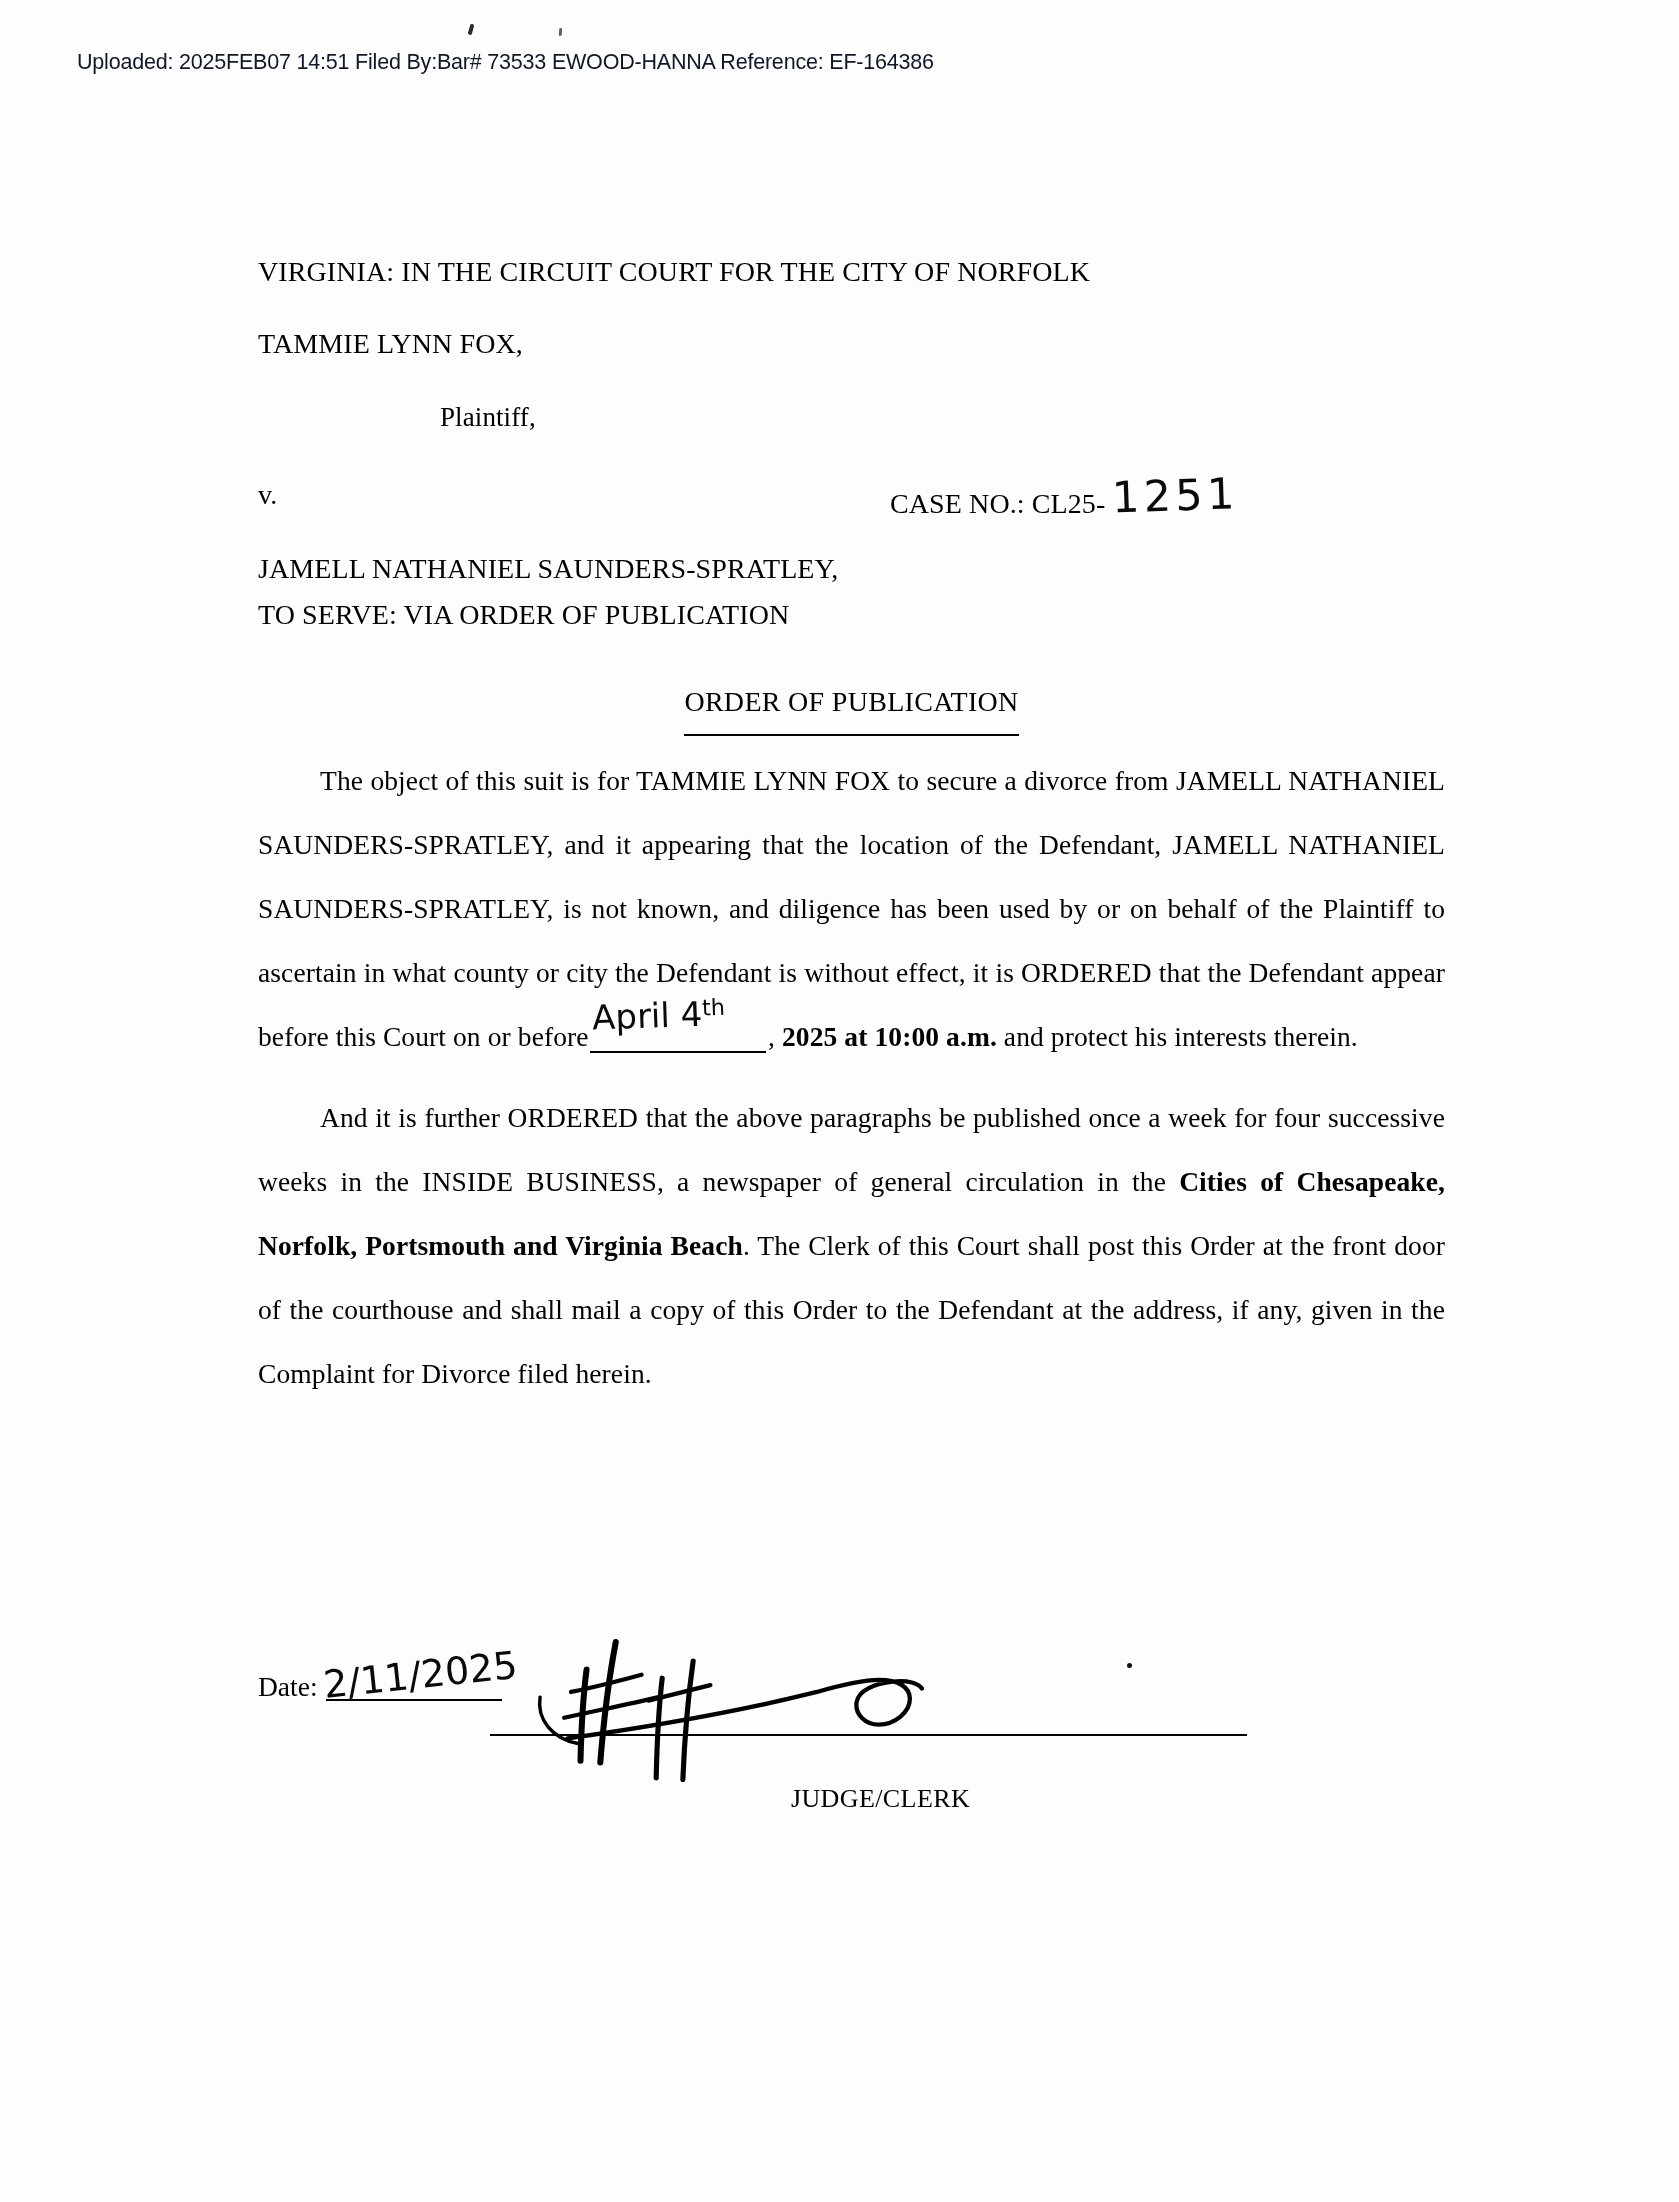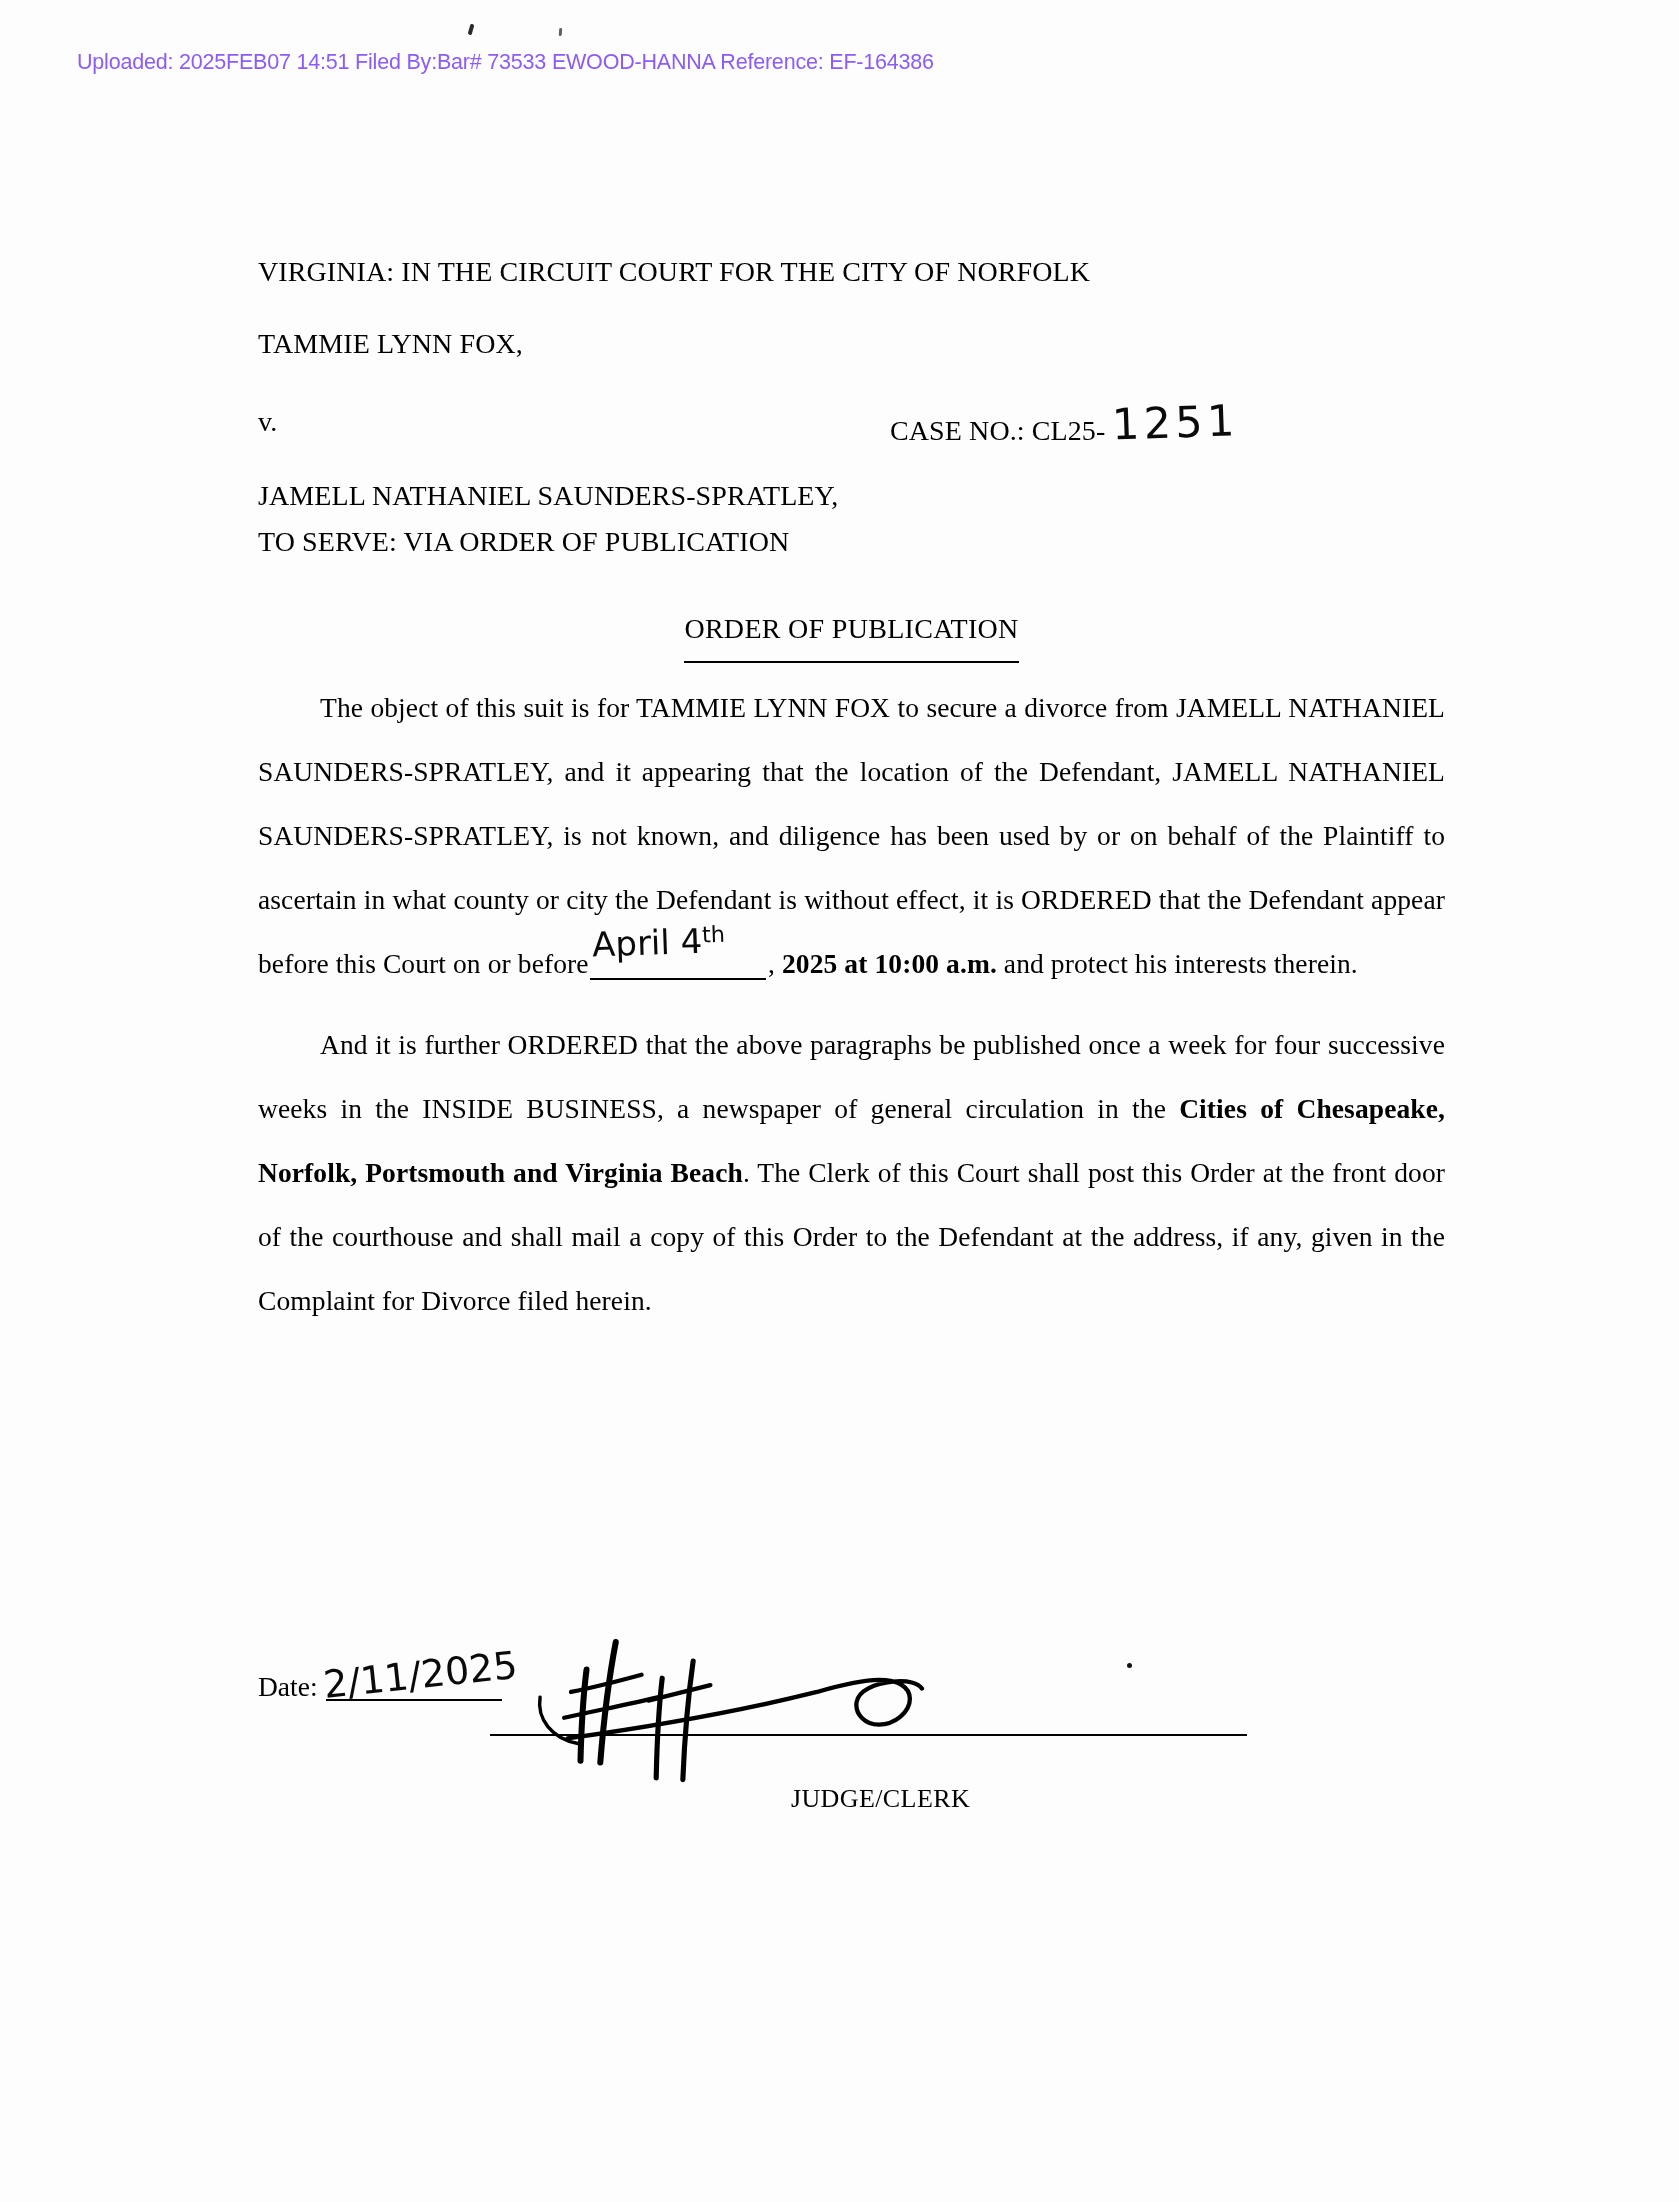--- a/index.html
+++ b/index.html
@@ -24,21 +24,21 @@
   }
 
   
   .upload-header {
     position: absolute;
     left: 77px;
     top: 50px;
     font-family: "Liberation Sans", "DejaVu Sans", sans-serif;
     font-size: 21.5px;
     letter-spacing: -0.2px;
-    color: #8b5cf6;
+    color: #0f172a;
     white-space: nowrap;
     font-weight: 400;
   }
   .speck {
     position: absolute;
     background: #2a2a2a;
   }
   .speck.s1 { left: 469px; top: 24px; width: 4.3px; height: 11.2px; transform: rotate(16deg); border-radius: 1.7px; }
   .speck.s2 { left: 559px; top: 28px; width: 2.6px; height: 7.7px;  transform: rotate(4deg);  border-radius: 1.7px; opacity:.75; }
 
@@ -221,20 +221,21 @@
   <div class="upload-header">Uploaded: 2025FEB07 14:51 Filed By:Bar# 73533 EWOOD-HANNA Reference: EF-164386</div>
   <div class="speck s1"></div>
   <div class="speck s2"></div>
 
   <div class="doc">
 
     <div class="caption-line r-virginia">VIRGINIA: IN THE CIRCUIT COURT FOR THE CITY OF NORFOLK</div>
 
     <div class="caption-line r-plaintiffname">TAMMIE LYNN FOX,</div>
 
+    <div class="caption-line r-plaintiff indent-1">Plaintiff,</div>
 
     <div class="caption-line r-v">
       <span>v.</span>
       <span class="case-no">
         <span>CASE NO.:  CL25-</span><span class="hand-case">1251</span>
       </span>
     </div>
 
     <div class="caption-line r-defname">JAMELL NATHANIEL SAUNDERS-SPRATLEY,</div>
 

